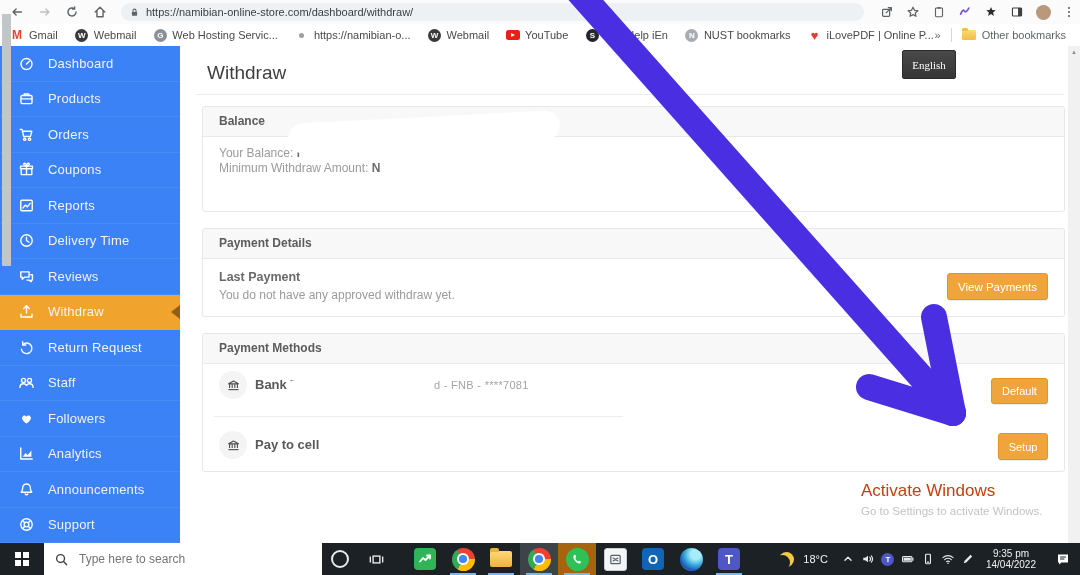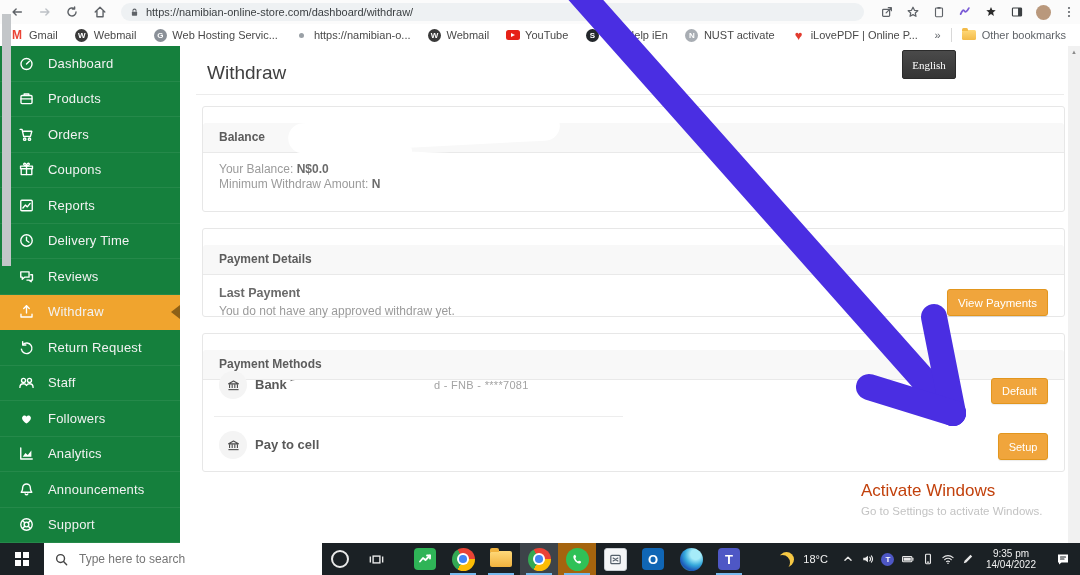--- a/index.html
+++ b/index.html
@@ -25,33 +25,33 @@
   .dot{width:5px;height:5px;border-radius:50%;background:#9aa0a6;}
   .yt{width:14px;height:10px;background:#e62117;border-radius:2.5px;display:flex;align-items:center;justify-content:center;}
   .yt-play{width:0;height:0;border-left:4px solid #fff;border-top:2.6px solid transparent;border-bottom:2.6px solid transparent;}
   .heart{color:#e23b2e;font-size:13px;line-height:13px;}
   #bm-right{position:absolute;right:14px;top:0;height:22px;display:flex;align-items:center;color:#5f6368;}
   #bm-chevron{font-size:11px;margin-right:10px;}
   #bm-divider{width:1px;height:14px;background:#d8d8d8;margin-right:10px;}
   .folder{width:14px;height:10px;background:linear-gradient(#ffd97a,#f3bb49);border-radius:1.5px;position:relative;margin-right:6px;}
   .folder::before{content:"";position:absolute;left:0;top:-2.5px;width:6px;height:3px;background:#f3bb49;border-radius:1.5px 1.5px 0 0;}
   
-  #sidebar{position:absolute;left:0;top:46px;width:180px;height:497px;background:#15803d;display:flex;flex-direction:column;}
+  #sidebar{position:absolute;left:0;top:46px;width:180px;height:497px;background:#3b82f6;display:flex;flex-direction:column;}
   .side-item{flex:1;display:flex;align-items:center;border-bottom:1px solid rgba(255,255,255,.07);cursor:pointer;position:relative;color:#f2f2f2;}
   .side-item .s-ico{width:17px;height:17px;margin-left:18px;color:#fff;flex:0 0 auto;}
   .side-item .s-label{margin-left:13px;font-size:13px;letter-spacing:.2px;}
   .side-item.active{background:#f0a42e;border-bottom-color:transparent;}
   .side-item.active::after{content:"";position:absolute;right:0;top:50%;margin-top:-7px;border-top:7px solid transparent;border-bottom:7px solid transparent;border-right:9px solid rgba(60,40,5,.55);}
   
   #main{position:absolute;left:180px;top:46px;width:888px;height:497px;background:#fff;}
   #page-title{position:absolute;left:207px;top:62px;font-size:19px;color:#3f3f3f;}
   #title-divider{position:absolute;left:196px;top:94px;width:868px;height:1px;background:#ececec;}
   #english-btn{position:absolute;left:902px;top:50px;width:52px;height:27px;background:linear-gradient(#4a4a4a,#353535);border:1px solid #2b2b2b;border-radius:2px;color:#fff;font-size:11px;display:flex;align-items:center;justify-content:center;cursor:pointer;font-family:Liberation Serif, serif;}
   .card{position:absolute;background:#fff;border:1px solid #e7e7e7;border-radius:3px;}
-  .card-h{height:29px;line-height:29px;background:#f8f8f8;border-bottom:1px solid #e9e9e9;font-size:12px;font-weight:bold;color:#5c5c5c;padding-left:16px;border-radius:3px 3px 0 0;margin-top:16px;}
+  .card-h{height:29px;line-height:29px;background:#f8f8f8;border-bottom:1px solid #e9e9e9;font-size:12px;font-weight:bold;color:#5c5c5c;padding-left:16px;border-radius:3px 3px 0 0;}
   #balance-card{left:202px;top:106px;width:861px;height:104px;}
   #balance-body{padding:9px 16px;font-size:12px;line-height:14.6px;color:#9b9b9b;}
   #balance-body b{color:#6b6b6b;}
   #pd-card{left:202px;top:228px;width:861px;height:87px;}
   #pd-body{position:relative;padding:11px 16px;}
   #last-payment-title{font-size:12.5px;font-weight:bold;color:#6a6a6a;}
   #last-payment-text{font-size:12px;color:#9b9b9b;margin-top:4px;}
   .btn-orange{position:absolute;background:#f0a53c;border:1px solid #e2961e;border-radius:3px;color:#fff;display:flex;align-items:center;justify-content:center;cursor:pointer;box-shadow:0 1px 1px rgba(0,0,0,.08);}
   #view-payments-btn{right:16px;top:14px;width:99px;height:25px;font-size:11.5px;}
   #pm-card{left:202px;top:333px;width:861px;height:137px;}
@@ -241,21 +241,21 @@
         <div class="bm-item">
           <span class="bm-ico">
             <span class="circ" style="background:#23272b">S</span>
           </span>
           <span class="bm-label">Self Help iEn</span>
         </div>
         <div class="bm-item">
           <span class="bm-ico">
             <span class="circ" style="background:#a8adb3">N</span>
           </span>
-          <span class="bm-label">NUST activate</span>
+          <span class="bm-label">NUST bookmarks</span>
         </div>
         <div class="bm-item">
           <span class="bm-ico">
             <span class="heart">♥</span>
           </span>
           <span class="bm-label">iLovePDF | Online P...</span>
         </div>
       </div>
     <div id="bm-right">
       <span id="bm-chevron">»</span>

